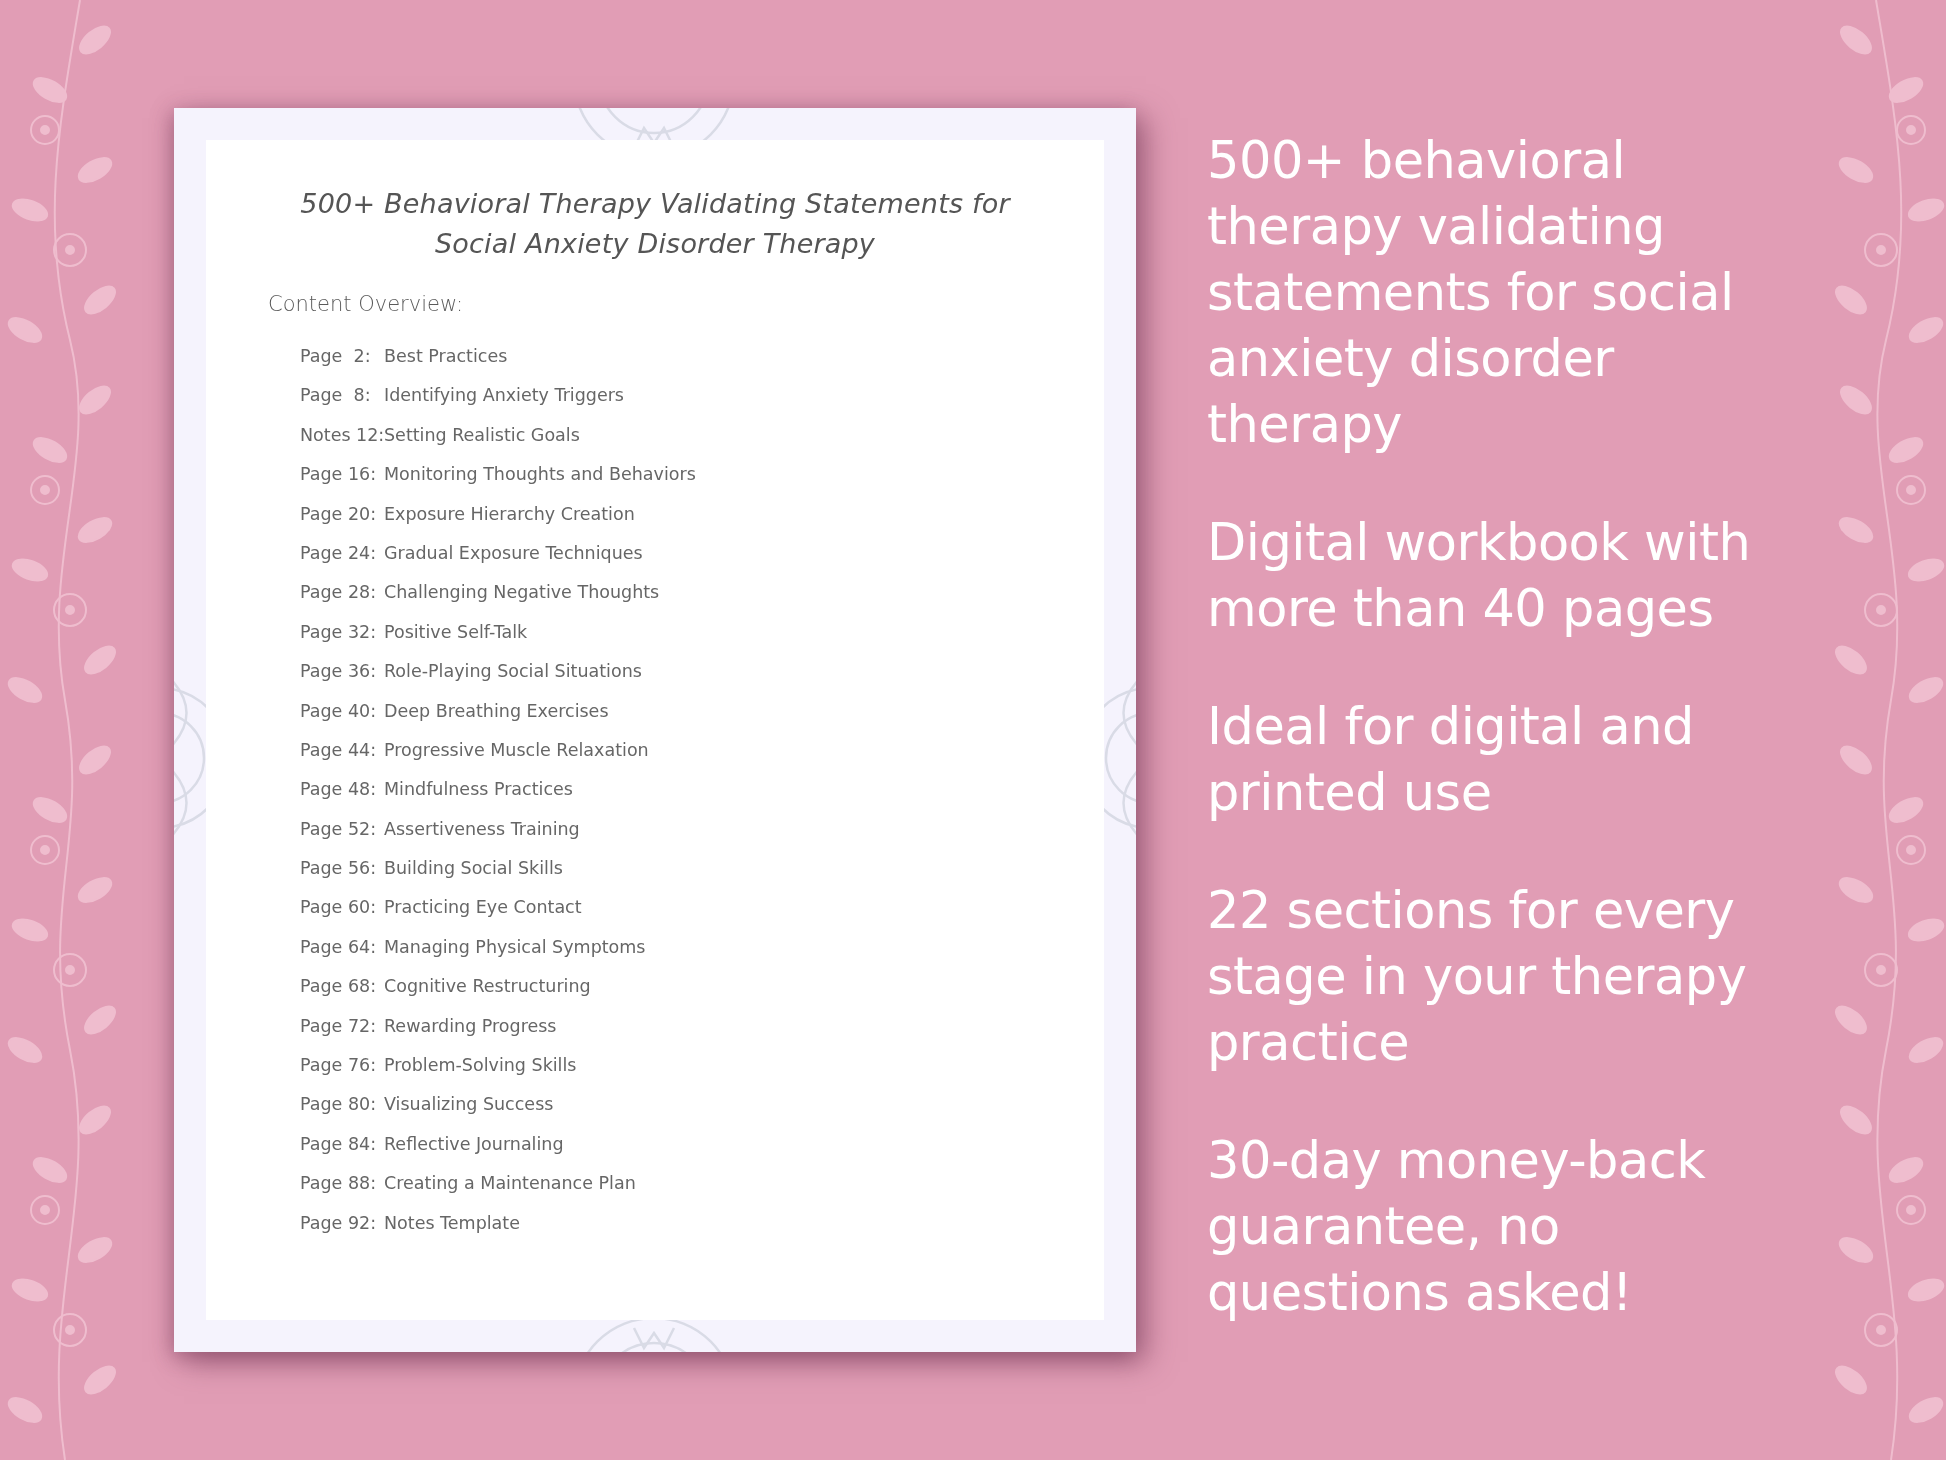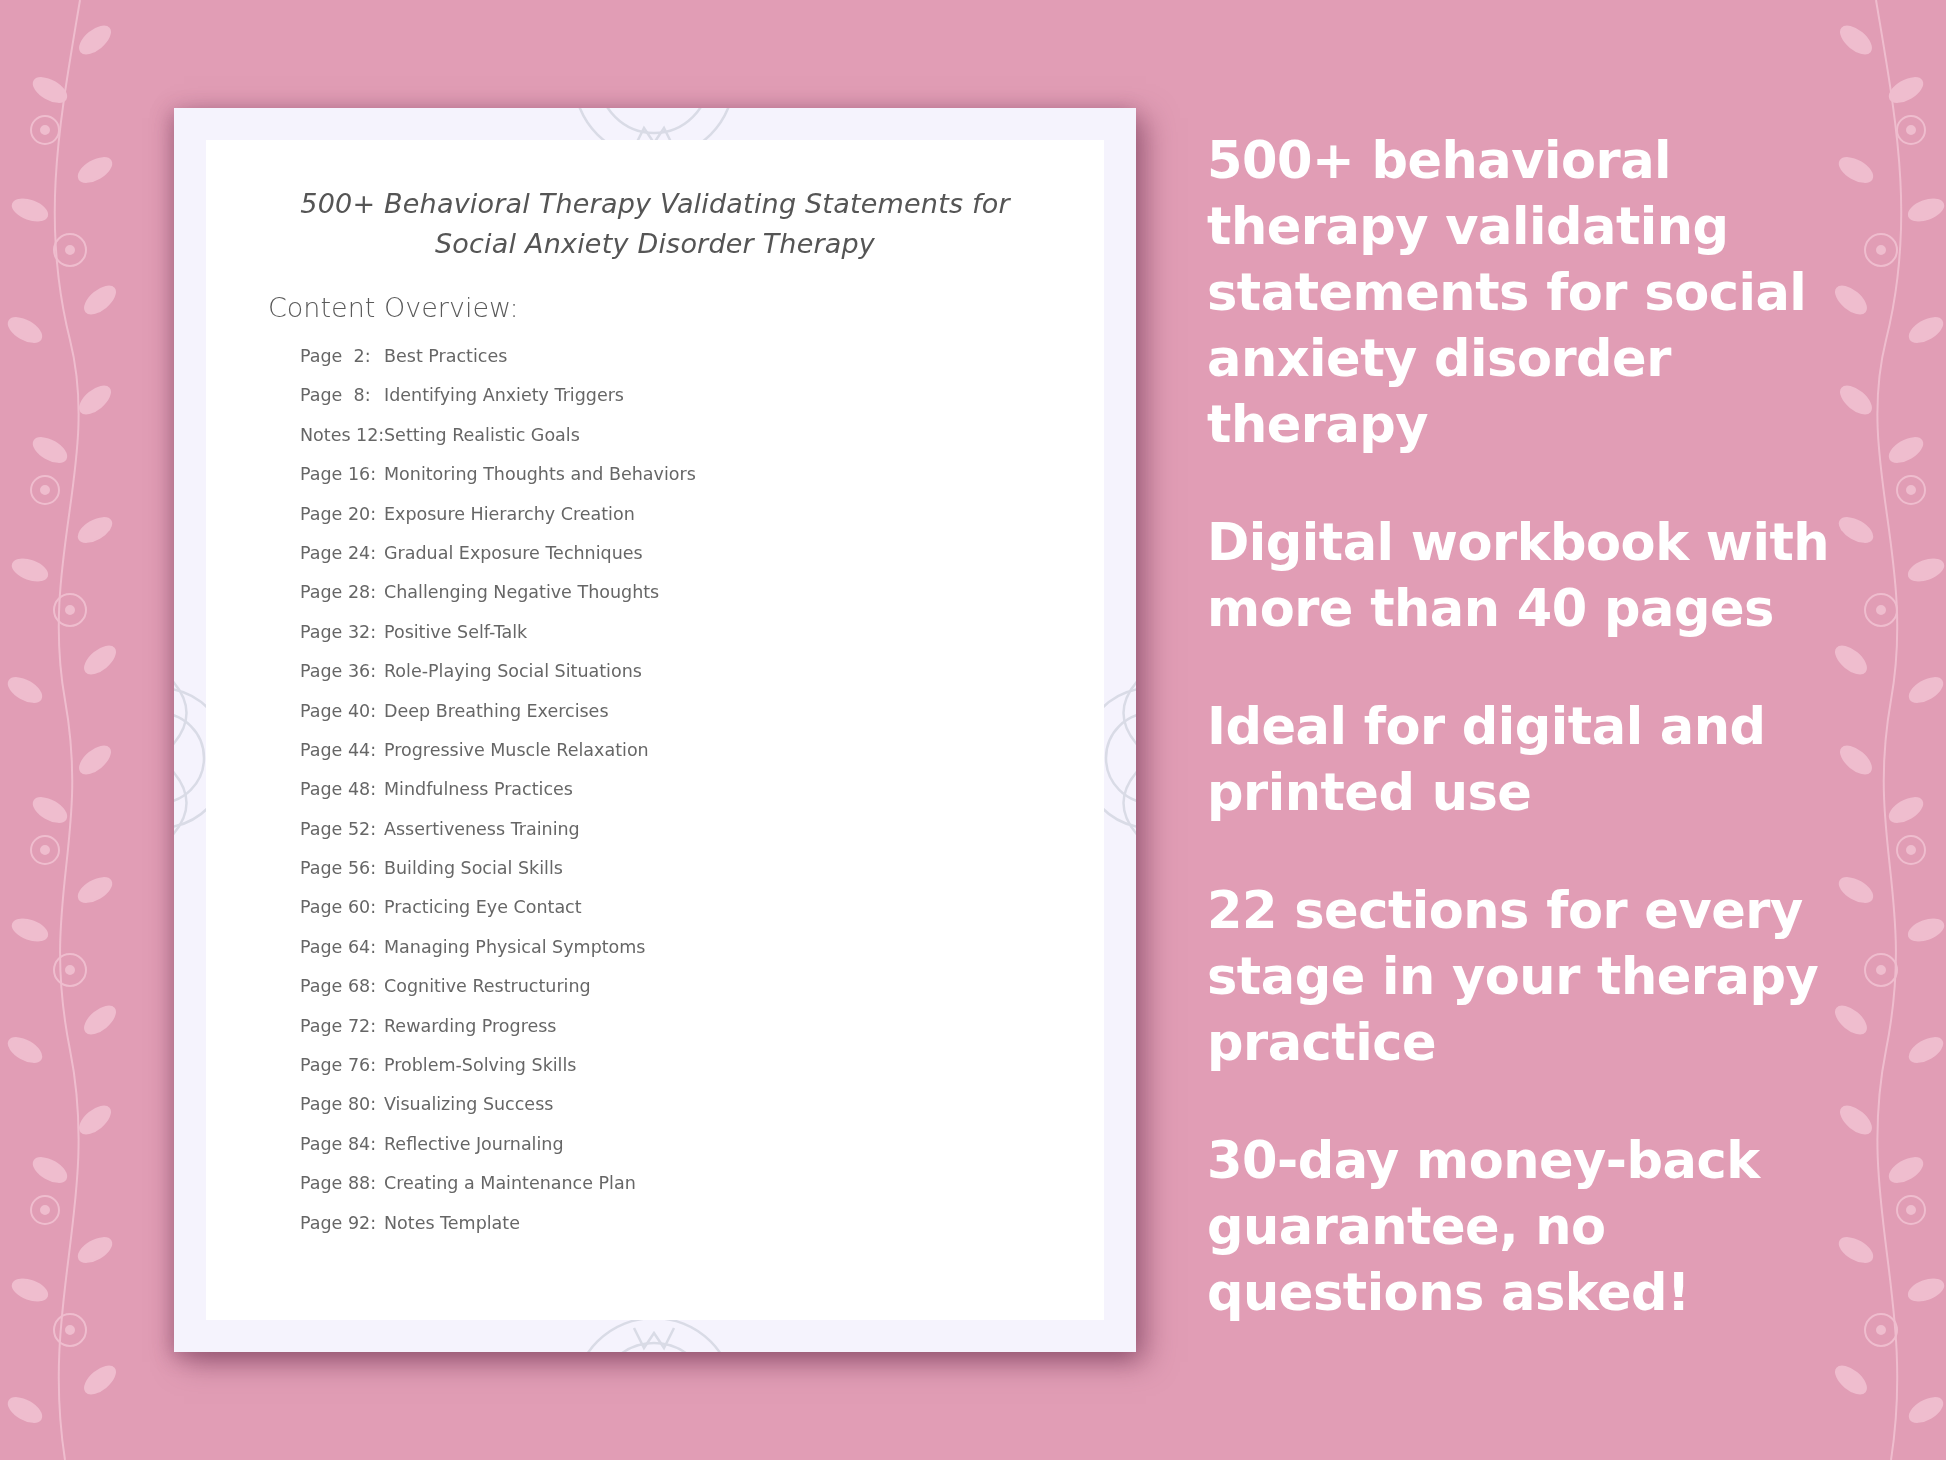--- a/index.html
+++ b/index.html
@@ -28,32 +28,32 @@
     position:absolute; left:32px; top:32px; width:898px; height:1180px;
     background:#ffffff;
   }
   .doc-title {
     position:absolute; left:0; top:44px; width:898px; text-align:center;
     font-family:"DejaVu Sans", sans-serif; font-weight:300;
     font-size:27px; line-height:40px; color:#555555; letter-spacing:0.2px;font-style:italic;
   }
   .overview-heading {
     position:absolute; left:62px; top:152px;
-    font-size:27px; color:#5a5a5a; font-weight:300;
+    font-size:21px; color:#5a5a5a; font-weight:300;
   }
   .toc-list { position:absolute; left:94px; top:204px; margin:0; padding:0; list-style:none; }
   .toc-item {
     height:39.4px; line-height:24px;
     font-size:17.5px; color:#666666; white-space:pre;
   }
   .toc-page { display:inline-block; width:84px; }
 
   .features { position:absolute; left:1207px; top:128px; width:700px; }
   .feature {
-    color:#ffffff; font-family:"DejaVu Sans", sans-serif; font-weight:700;
+    color:#ffffff; font-family:"DejaVu Sans", sans-serif; font-weight:400;
     font-size:51px; line-height:66px; letter-spacing:-0.5px;
     margin:0 0 52px 0;
   }
 </style>
 </head>
 <body>
 
 <svg class="vine vine-left" viewBox="0 0 170 1460">
   <g fill="#f1c3d3" stroke="#f1c3d3" stroke-width="2" opacity="0.85">
     <path d="M80 0 C 60 120, 40 220, 70 340 S 40 560, 65 700 S 40 900, 70 1050 S 40 1300, 65 1460" fill="none"></path>

